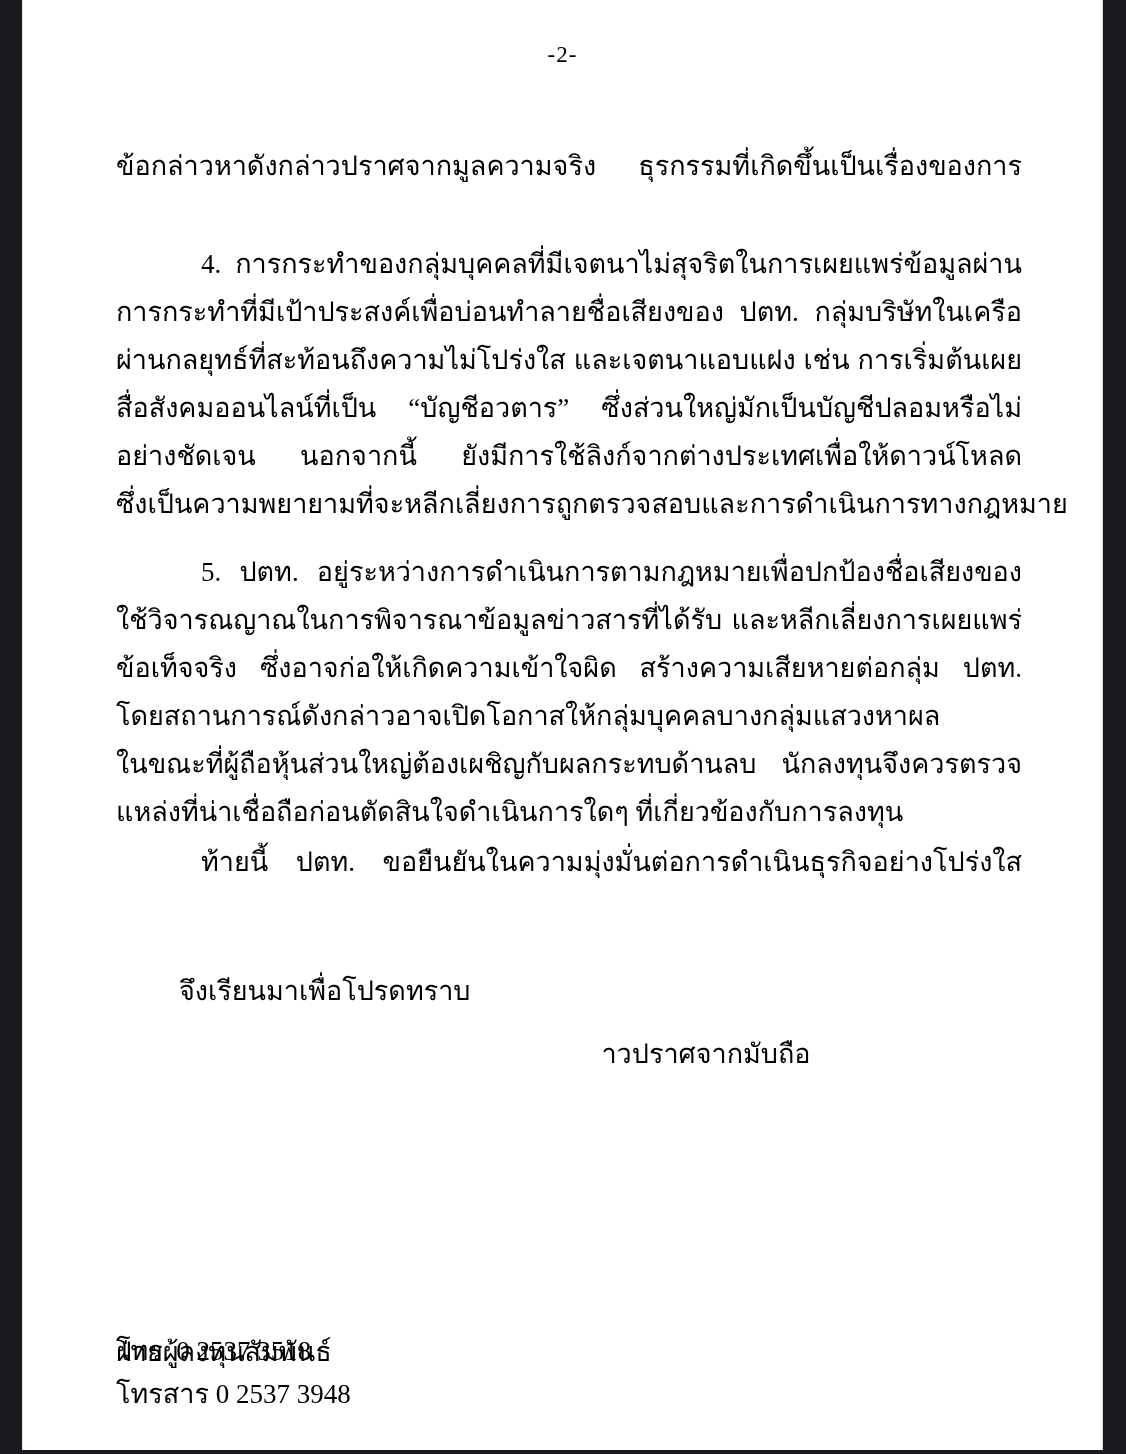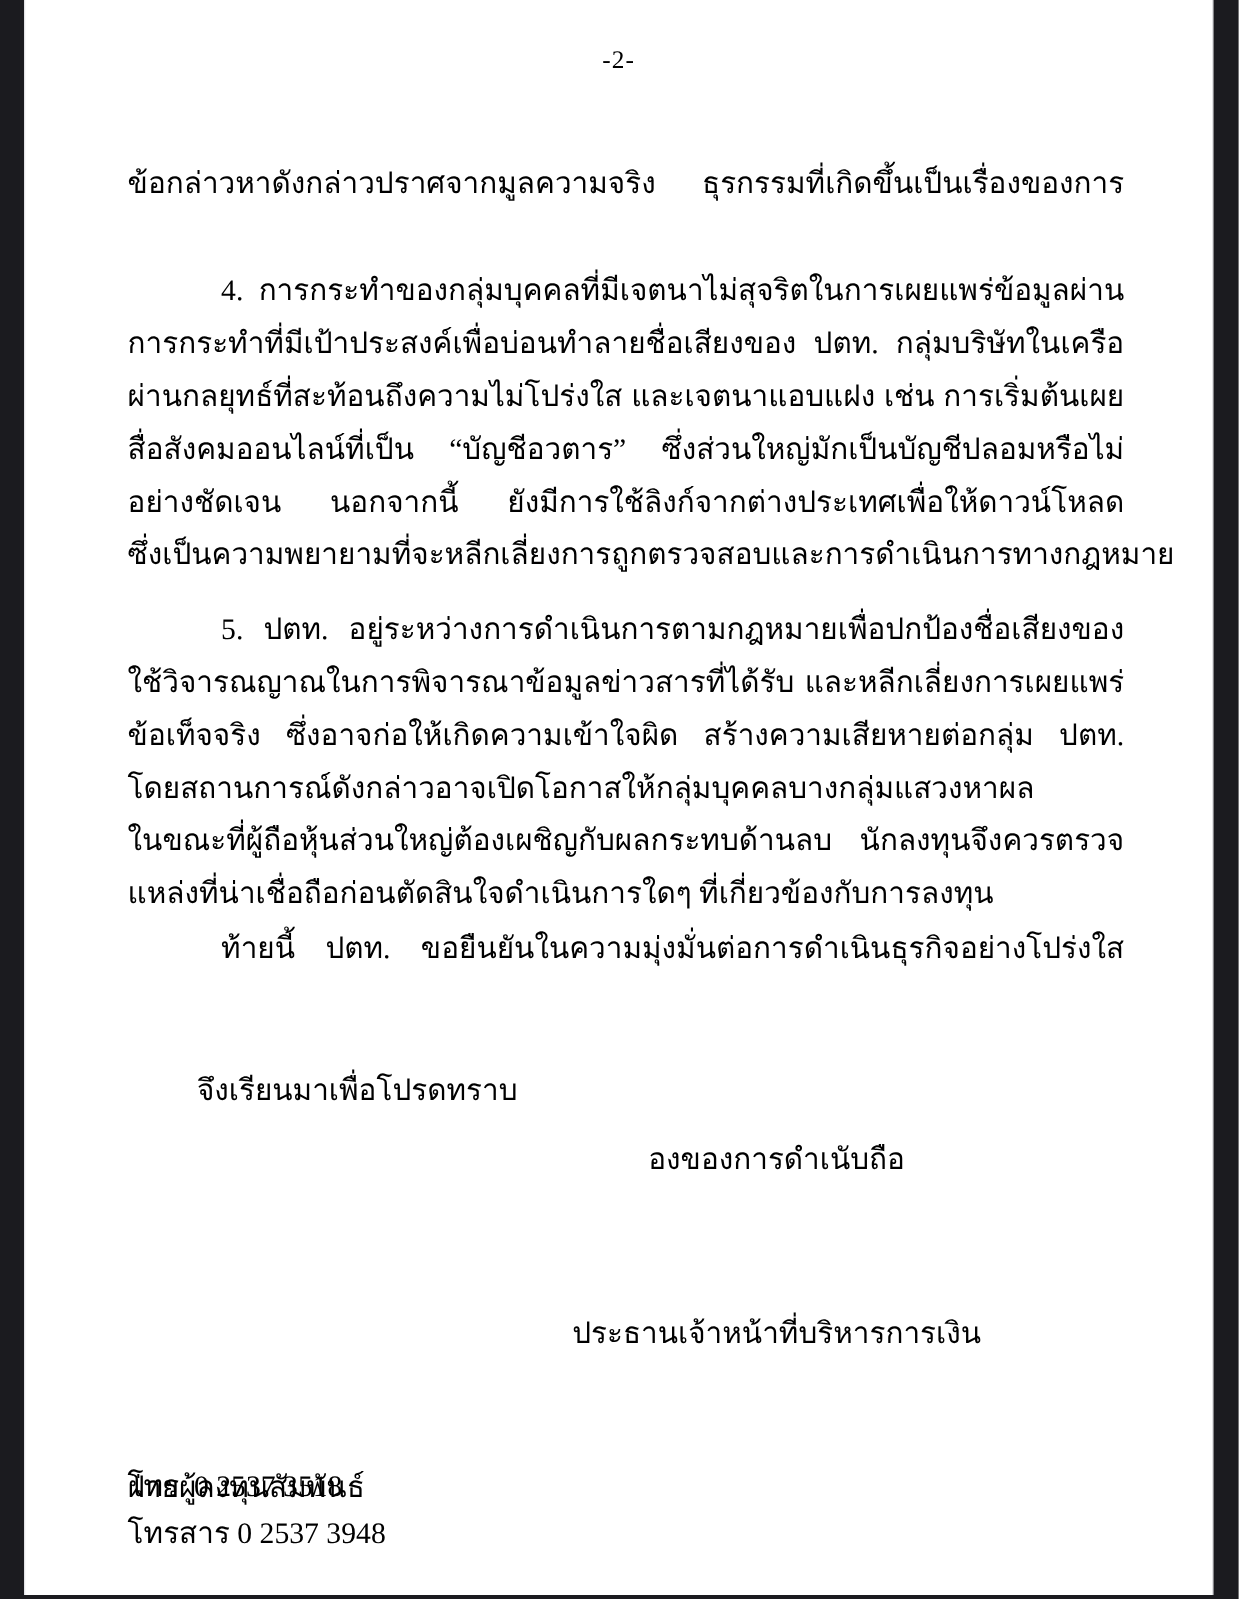--- a/index.html
+++ b/index.html
@@ -101,21 +101,20 @@
     <span class="line just">ในขณะที่ผู้ถือหุ้นส่วนใหญ่ต้องเผชิญกับผลกระทบด้านลบ นักลงทุนจึงควรตรวจสอบและพิจารณาข้อมูลจาก</span>
     <span class="line">แหล่งที่น่าเชื่อถือก่อนตัดสินใจดำเนินการใดๆ ที่เกี่ยวข้องกับการลงทุน</span>
   </div>
 
   <div class="para" style="top:838px;">
     <span class="line just indent">ท้ายนี้ ปตท. ขอยืนยันในความมุ่งมั่นต่อการดำเนินธุรกิจอย่างโปร่งใสและมีธรรมาภิบาล และจะดำเนินการ</span>
   </div>
 
   <div class="single-line" style="top:974px; left:156px;font-family:Liberation Serif, serif;">จึงเรียนมาเพื่อโปรดทราบ</div>
 
-  <div class="centered-block" style="top:1037px;">องของการดำเนับถือ</div>
+  <div class="centered-block" style="top:1037px;">าวปราศจากมับถือ</div>
 
-  <div class="centered-block" style="top:1195px;">ประธานเจ้าหน้าที่บริหารการเงิน</div>
 
   <div class="single-line" style="top:1311px; left:93px;margin-top:24px;">ฝ่ายผู้ลงทุนสัมพันธ์</div>
   <div class="single-line" style="top:1334px; left:93px;">โทร. 0 2537 3518</div>
   <div class="single-line" style="top:1377px; left:93px;text-align:right;">โทรสาร 0 2537 3948</div>
 
 </div>
 
 </body></html>

